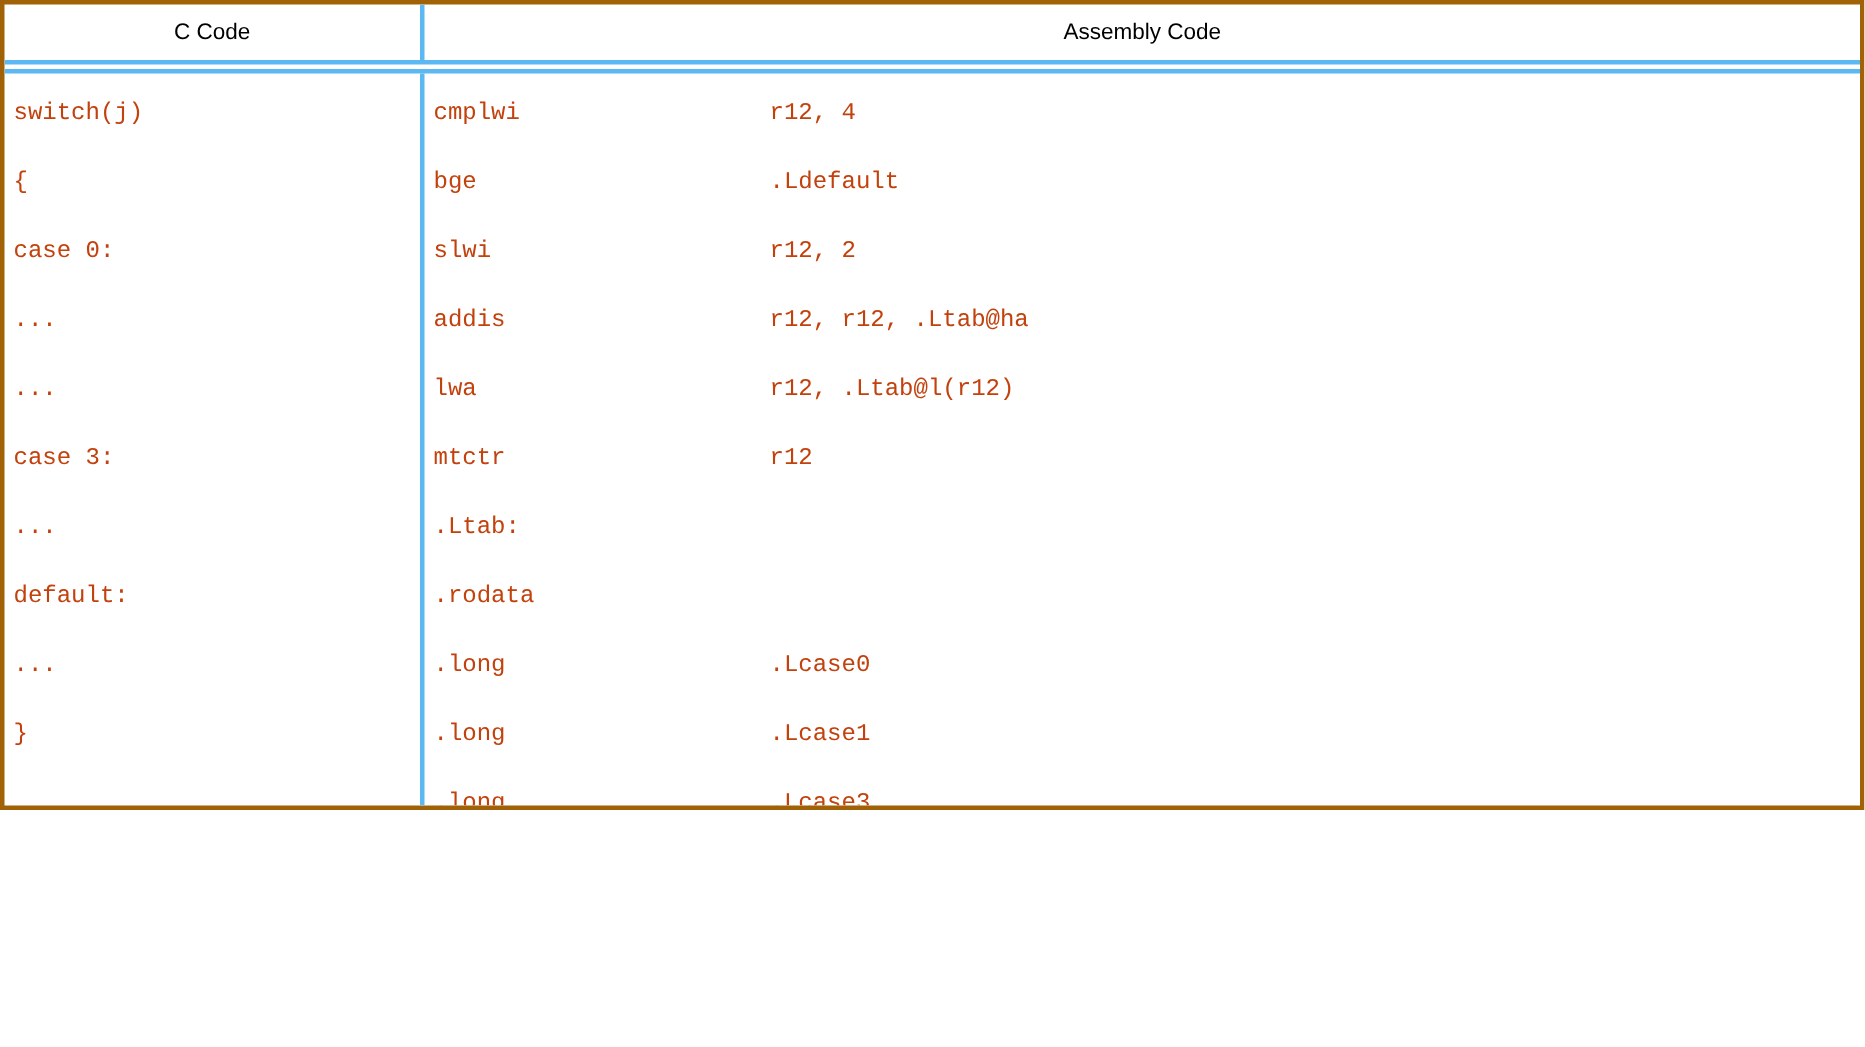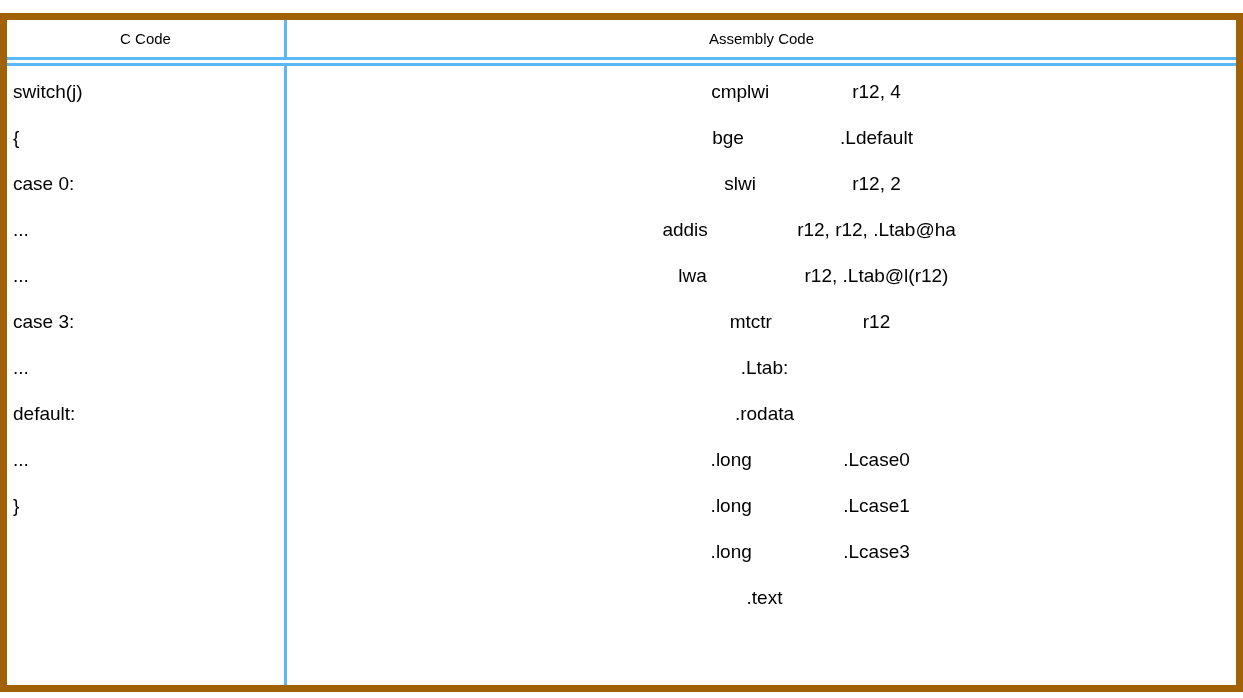--- a/index.html
+++ b/index.html
@@ -2,28 +2,27 @@
 <html><head>
 <meta charset="utf-8">
 <style>
   html, body {
     margin: 0;
     padding: 0;
     background: #ffffff;
   }
   .code-table {
     width: 1243px;
-    height: 679px;
+    height: 540px;
     box-sizing: border-box;
-    border: 7px solid #a16207;
+    border: 3px solid #a16207;
     background: #ffffff;
     display: flex;
     flex-direction: column;
     overflow: hidden;
-    margin-top: 13px;
   }
   .header-row {
     display: flex;
     height: 37px;
     flex: 0 0 37px;
     border-bottom: 9px double #5cb8f2;
   }
   .header-cell {
     display: flex;
     align-items: center;
@@ -33,38 +32,37 @@
     color: #000000;
   }
   .col-left {
     width: 280px;
     flex: 0 0 280px;
     box-sizing: border-box;
     border-right: 3px solid #5cb8f2;
   }
   .col-right {
     flex: 1 1 auto;
-    text-align: center;
   }
   .body-row {
     flex: 1 1 auto;
     display: flex;
     min-height: 0;
   }
   .code-cell {
     padding-top: 3px;
     overflow: hidden;
   }
   .code-line {
     height: 46px;
     line-height: 46px;
     padding-left: 6px;
-    font-family: Liberation Sans, sans-serif;
-    font-size: 19px;
-    color: #000000;
+    font-family: Liberation Mono, monospace;
+    font-size: 16px;
+    color: #c2410c;
     white-space: pre;
   }
   .mnemonic {
     display: inline-block;
     width: 224px;
     vertical-align: top;
     white-space: pre;
   }
   .operand {
     white-space: pre;

